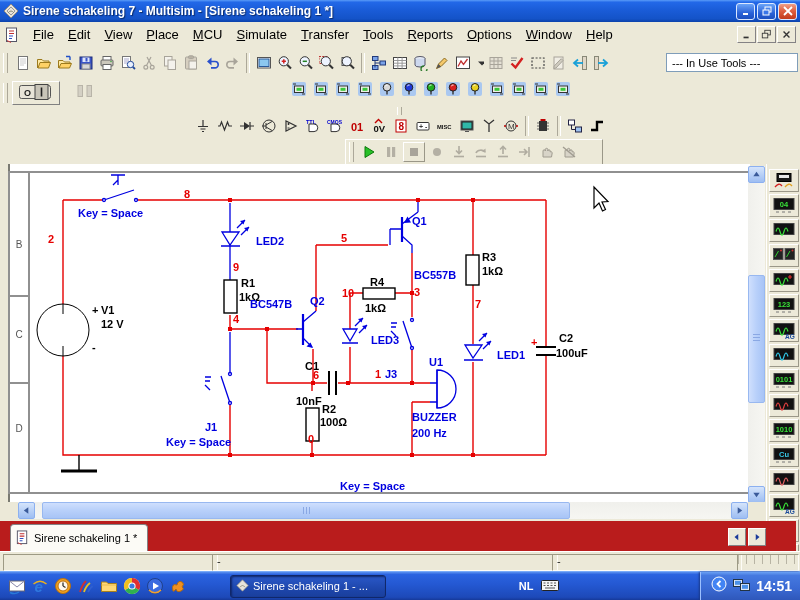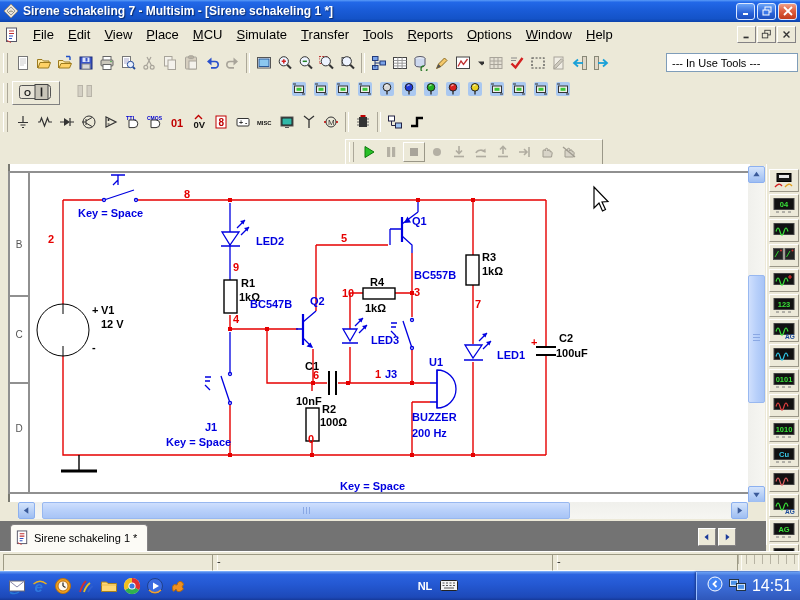--- a/index.html
+++ b/index.html
@@ -22,21 +22,21 @@
   .menubar .doc-icon{width:16px;height:16px;margin:0 6px 0 4px;}
   .menu-item{display:inline-block;padding:3px 7px;color:#000;}
   .menu-item::first-letter{text-decoration:underline;}
   .mdi-btns{margin-left:auto;display:flex;gap:1px;padding-right:4px;}
   .mdi-btn{width:17px;height:15px;background:#ece9d8;border:1px solid;border-color:#fff #848284 #848284 #fff;
     display:flex;align-items:center;justify-content:center;}
   
   .tb{left:0;width:800px;background:#ece9d8;display:flex;align-items:center;}
   .tb1{top:47px;height:31px;}
   .tb2{top:78px;height:29px;}
-  .tb3{top:107px;height:30px;}
+  .tb3{top:107px;height:30px;flex-direction:column;}
   .tb4{top:137px;height:27px;}
   .handle{width:3px;height:20px;border-left:1px solid #fff;border-right:1px solid #aca899;margin:0 4px 0 3px;}
   .sep{width:2px;height:20px;border-left:1px solid #aca899;border-right:1px solid #fff;margin:0 3px;}
   .ibtn{width:21px;height:22px;display:flex;align-items:center;justify-content:center;flex:0 0 auto;}
   .row{display:flex;align-items:center;}
   .combo{margin-left:auto;margin-right:2px;width:132px;height:19px;background:#fff;border:1px solid #7f9db9;
     font-size:11px;display:flex;align-items:center;padding-left:5px;box-sizing:border-box;}
   .big-btn{height:22px;border:1px solid;border-color:#fff #808080 #808080 #fff;background:#ece9d8;
     display:flex;align-items:center;justify-content:center;margin-right:4px;padding:0 6px;}
   .flat-btn{height:20px;display:flex;align-items:center;justify-content:center;margin-right:4px;padding:0 6px;}
@@ -63,21 +63,21 @@
     border:1px solid #98b8f0;box-sizing:border-box;}
   .sthumb.h{background:linear-gradient(180deg,#cfdffd,#b8d0fa 50%,#a8c4f6);}
   .grip-v{position:absolute;left:4px;width:7px;height:1px;background:#8aa8e4;box-shadow:0 3px #8aa8e4,0 6px #8aa8e4;}
   .grip-h{position:absolute;top:4px;width:1px;height:7px;background:#8aa8e4;box-shadow:3px 0 #8aa8e4,6px 0 #8aa8e4;}
   .corner{left:748px;top:502px;width:17px;height:17px;background:#ece9d8;}
   
   #instruments{left:766px;top:164px;width:34px;height:381px;background:#ece9d8;border-left:1px solid #fff;display:flex;flex-direction:column;align-items:center;padding-top:5px;box-sizing:border-box;}
   .inst{width:28px;height:21px;margin-bottom:2px;border:1px solid;border-color:#fff #9a9788 #9a9788 #fff;
     background:#ece9d8;display:flex;align-items:center;justify-content:center;flex:0 0 auto;}
   
-  .tabrow{left:0;top:521px;width:766px;height:30px;background:#737373;}
+  .tabrow{left:0;top:521px;width:766px;height:30px;background:#b91c1c;padding-left:30px;}
   .doctab{position:absolute;left:10px;top:3px;height:26px;background:#fcfbf6;border:1px solid #848284;border-bottom:none;
     border-radius:4px 4px 0 0;display:flex;align-items:center;padding:0 10px 0 4px;font-size:11px;gap:4px;}
   .tabarrows{position:absolute;right:30px;top:7px;display:flex;gap:2px;}
   .tabarrow{width:16px;height:16px;background:#ece9d8;border:1px solid;border-color:#fff #848284 #848284 #fff;
     display:flex;align-items:center;justify-content:center;}
   
   .statusbar{left:0;top:551px;width:800px;height:20px;background:#ece9d8;border-top:1px solid #fff;font-size:11px;}
   .sfield{position:absolute;top:2px;height:15px;border:1px solid;border-color:#9d9a84 #fdfcf7 #fdfcf7 #9d9a84;
     padding:0 4px;color:#222;}
   .sgrip{position:absolute;top:2px;left:737px;width:60px;height:15px;border:1px solid;border-color:#9d9a84 #fdfcf7 #fdfcf7 #9d9a84;
@@ -92,21 +92,21 @@
     font-style:italic;font-weight:bold;font-size:15px;text-shadow:1px 1px 2px #1a3a12;}
   .ql{display:flex;gap:4px;margin-left:8px;}
   .qlicon{width:19px;height:19px;}
   .winbtn{margin-left:42px;width:156px;height:23px;border-radius:3px;
     background:linear-gradient(180deg,#2a58c8,#1c44a8 70%,#1a3f9c);box-shadow:inset 1px 1px 2px #10276a;
     border:1px solid #10276a;display:flex;align-items:center;gap:4px;padding:0 5px;font-size:11px;box-sizing:border-box;}
   .tray{margin-left:auto;height:29px;display:flex;align-items:center;gap:6px;padding:0 8px 0 10px;
     background:linear-gradient(180deg,#6aa0f4 0%,#4579e0 12%,#3a6ad4 55%,#2e56b8 100%);
     border-left:1px solid #9cc0ff;box-shadow:-1px 0 2px #1a3a8a;}
   .traylang{font-size:11px;font-weight:bold;margin-right:2px;}
-  .traytime{font-size:16px;}
+  .traytime{font-size:14px;font-weight:bold;}
   .pretray{display:flex;align-items:center;gap:6px;margin-left:auto;padding-right:8px;}
   text{font-family:"Liberation Sans",sans-serif;}
   .sl-red{fill:#e60000;font-weight:bold;font-size:11px;}
   .sl-blue{fill:#0000e0;font-weight:bold;font-size:11px;}
   .sl-black{fill:#000;font-weight:bold;font-size:11px;}
 </style>
 </head>
 <body>
 
 <div id="app">
@@ -1028,20 +1028,29 @@
           </svg></div>
         <div class="qlicon"><svg viewBox="0 0 18 18" width="18" height="18">
             <circle cx="9" cy="9" r="7.5" fill="#3a6ae0" stroke="#20408a"></circle>
             <path d="M7,5.5 L13,9 L7,12.5 Z" fill="#fff"></path>
             <path d="M3,13 a8,8 0 0 0 12,0" stroke="#f0a030" fill="none" stroke-width="1.4"></path>
           </svg></div>
         <div class="qlicon"><svg viewBox="0 0 18 18" width="18" height="18">
             <path d="M4,14 Q2,6 8,8 Q9,3 13,5 Q16,7 13,10 Q16,12 12,14 Q8,16 7,12 Q5,15 4,14 Z" fill="#f09020" stroke="#b06a10"></path>
           </svg></div>
       </div>
+    <div class="winbtn">
+      <span>
+        <svg width="13" height="13" viewBox="0 0 16 16">
+            <path d="M1,8 L8,1 L15,8 L8,15 Z" fill="#e8e4da" stroke="#888"></path>
+            <path d="M5,10 Q8,6 11,10" stroke="#887" fill="none"></path>
+          </svg>
+      </span>
+      <span>Sirene schakeling 1 - ...</span>
+    </div>
     <div class="pretray">
       <span class="traylang">NL</span>
       <span>
         <svg width="18" height="15" viewBox="0 0 18 15">
             <rect x="0.5" y="3.5" width="17" height="10" rx="1" fill="#f4f4f4" stroke="#222"></rect>
             <path d="M2.5,6 h2 M6,6 h2 M9.5,6 h2 M13,6 h2 M2.5,8.5 h2 M6,8.5 h2 M9.5,8.5 h2 M13,8.5 h2 M4,11 h10" stroke="#555"></path>
           </svg>
       </span>
     </div>
     <div class="tray">

